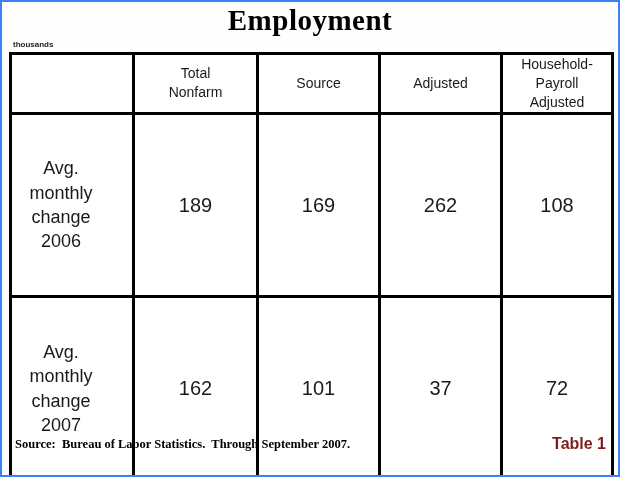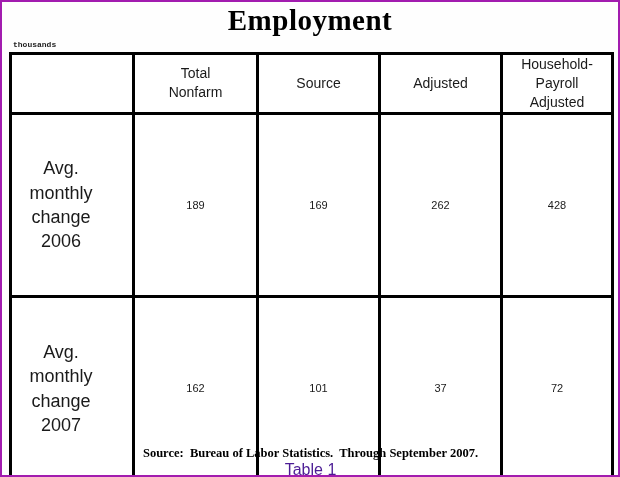--- a/index.html
+++ b/index.html
@@ -1,37 +1,37 @@
 <!DOCTYPE html>
 <html><head>
 <meta charset="utf-8">
 <style>
   html, body { margin: 0; padding: 0; background: #ffffff; }
   .page {
     position: relative;
     width: 620px; height: 477px;
     box-sizing: border-box;
-    border: 2px solid #a21caf;
+    border: 2px solid #3b82f6;
     background: #fefefe;
     font-family: "Liberation Sans", sans-serif;
     color: #111;
     overflow: hidden;
   }
   .title {
     position: absolute; top: 1px; left: 0; width: 100%;
     text-align: center;
     font-family: "Liberation Serif", serif;
     font-weight: 700;
     font-size: 29px; line-height: 35px;
     color: #000;
     letter-spacing: 0.5px;
   }
   .units {
     position: absolute; left: 11px; top: 38px;
-    font-family: Liberation Mono, monospace;
+    font-family: Liberation Sans, sans-serif;
     font-weight: 700;
     font-size: 8px; color: #222;
   }
   table.emp-table {
     position: absolute; left: 7px; top: 50px;
     width: 602px; height: 430px;
     border-collapse: collapse;
     table-layout: fixed;
     background: #fff;
   }
@@ -40,38 +40,38 @@
     border: 3px solid #000;
     padding: 0;
     text-align: center;
     vertical-align: middle;
     font-weight: 400;
     white-space: pre-line;
     line-height: 1.35;
     color: #1a1a1a;
   }
   .emp-table th { font-size: 14px; }
-  .emp-table td.value { font-size: 11px; }
+  .emp-table td.value { font-size: 20px; }
   .emp-table td.row-label { font-size: 18px; padding-right: 24px; padding-left: 2px; }
   .footer {
-    position: absolute; left: 13px; right: 12px; bottom: 7px; height: 22px;
-    display: flex; justify-content: space-between; align-items: center; flex-direction: column;
+    position: absolute; left: 13px; right: 12px; bottom: 20px; height: 22px;
+    display: flex; justify-content: space-between; align-items: center;
   }
   .source {
     font-family: "Liberation Serif", serif;
     font-weight: 700;
     font-size: 12.5px;
     color: #000;
     white-space: pre;
   }
   .table-number {
     font-family: "Liberation Sans", sans-serif;
-    font-weight: 400;
+    font-weight: 700;
     font-size: 16px;
-    color: #4c1d95;
+    color: #7f1d1d;
   }
 </style>
 </head>
 <body>
 
 <div class="page">
 
   <div class="title">Employment</div>
 
   <div class="units">thousands</div>
@@ -96,21 +96,21 @@
 Adjusted</th>
       </tr>
     </thead>
     <tbody>
       <tr>
         <td class="row-label">Avg. monthly
 change 2006</td>
         <td class="value">189</td>
         <td class="value">169</td>
         <td class="value">262</td>
-        <td class="value">428</td>
+        <td class="value">108</td>
       </tr>
       <tr>
         <td class="row-label">Avg. monthly
 change 2007</td>
         <td class="value">162</td>
         <td class="value">101</td>
         <td class="value">37</td>
         <td class="value">72</td>
       </tr>
     </tbody>

